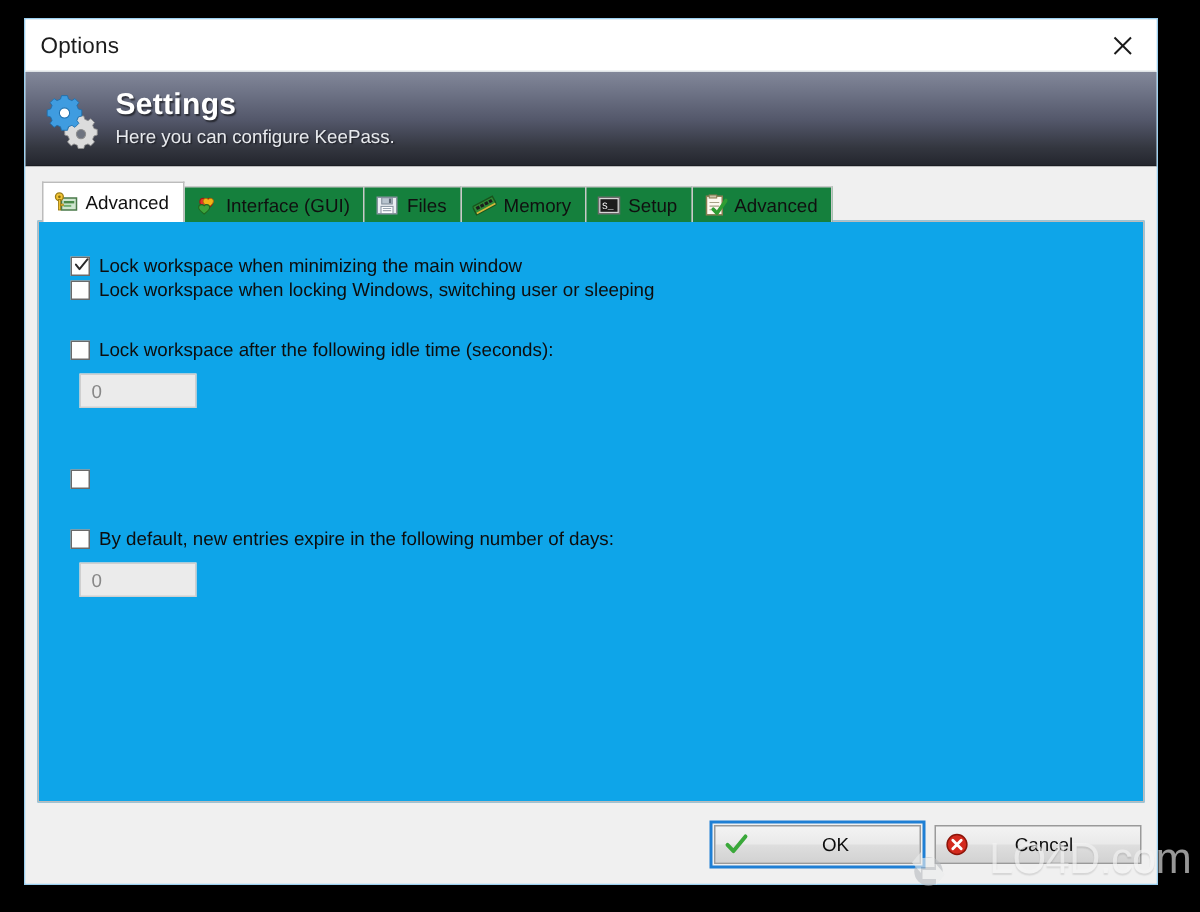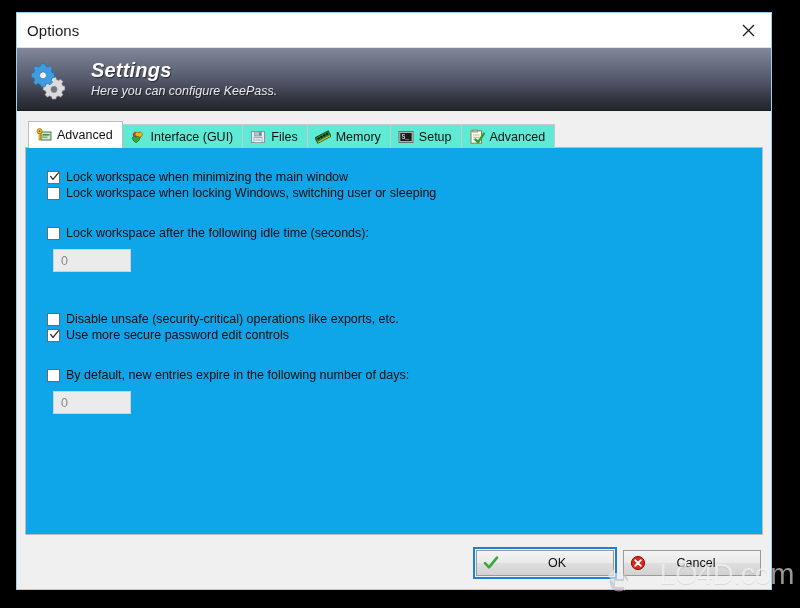--- a/index.html
+++ b/index.html
@@ -76,25 +76,24 @@
     overflow: hidden;
   }
   #banner-icon {
     width: 52px;
     min-width: 52px;
     height: 52px;
     margin-left: 6px;
     position: relative;
   }
   #banner-text {
-    margin-left: 16px;
+    margin-left: 2px;
     display: flex;
     flex-direction: column;
     justify-content: flex-end;
-    font-style: italic;
   }
   #banner-title {
     font-size: 20px;
     font-weight: bold;
     color: #ffffff;
     line-height: 1.05;
     text-shadow: 1px 1px 1px rgba(0,0,0,0.55);
     letter-spacing: 0.2px;
   }
   #banner-sub {
@@ -124,21 +123,21 @@
     z-index: 3;
   }
   .tab {
     height: 24px;
     display: flex;
     align-items: center;
     gap: 5px;
     padding: 0 9px 0 7px;
     font-size: 12.5px;
     color: #101010;
-    background: #5eead4;
+    background: #15803d;
     border: 1px solid #c9c9c9;
     border-bottom: none;
     margin-right: -1px;
     box-sizing: border-box;
     position: relative;
     white-space: nowrap;
   }
   .tab.selected {
     background: #ffffff;
     height: 27px;
@@ -428,31 +427,22 @@
             
           </span>
           <span class="option-label">Lock workspace after the following idle time (seconds):</span>
         </div>
         <div class="numeric-field">0</div>
 
         <div class="option-row" style="margin-top:40px;">
           <span class="checkbox">
             
           </span>
-          <span class="option-label">Disable unsafe (security-critical) operations like exports, etc.</span>
-        </div>
-
-        <div class="option-row">
-          <span class="checkbox checked">
-            <svg class="tick" viewBox="0 0 11 11" aria-hidden="true">
-              <path d="M1.6 5.4 L4 8.4 L9.4 1.8" fill="none" stroke="#2b2b2b" stroke-width="1.3" stroke-linecap="round" stroke-linejoin="round"></path>
-            </svg>
-          </span>
-          <span class="option-label">Use more secure password edit controls</span>
-        </div>
+        </div>
+
 
         <div class="option-row gap-top">
           <span class="checkbox">
             
           </span>
           <span class="option-label">By default, new entries expire in the following number of days:</span>
         </div>
         <div class="numeric-field">0</div>
 
       </div>

